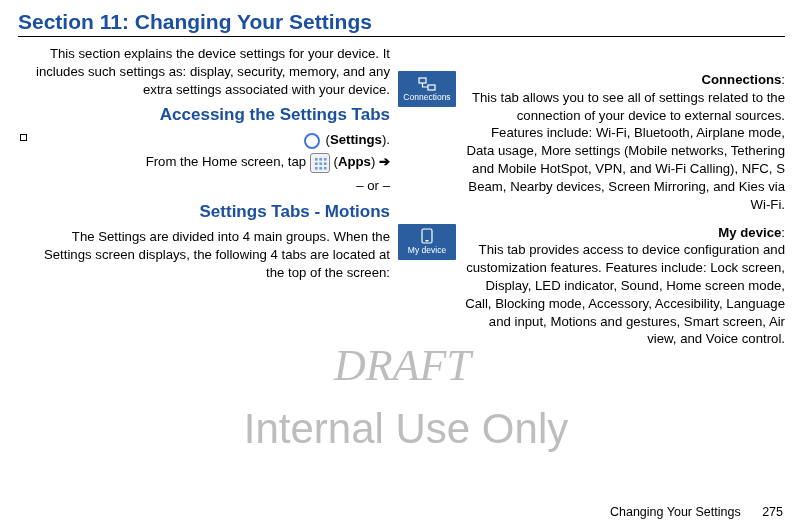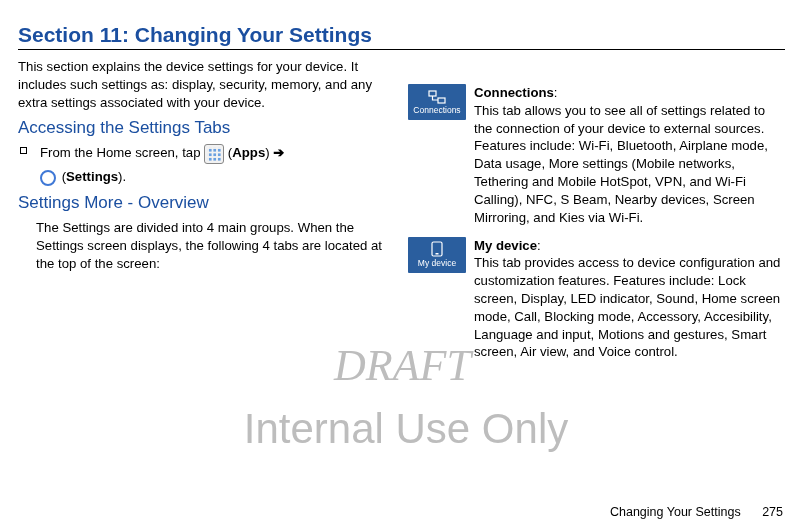--- a/index.html
+++ b/index.html
@@ -17,41 +17,42 @@
   .page {
     padding: 10px 20px 0 18px;
     position: relative;
     height: 100%;
     box-sizing: border-box;
   }
   h1.section-title {
     color: #1b4fa0;
     font-size: 21px;
     font-weight: bold;
-    margin: 13px 0 2px 0;
+    margin: 0 0 2px 0;
   }
   .title-rule {
     border: none;
     border-top: 1px solid #000;
     margin: 0 0 8px 0;
   }
   .columns {
     display: flex;
-    gap: 18px;
+    gap: 8px;
+    text-align: right;
   }
   .col {
     flex: 1;
     line-height: 1.35;
   }
   .col-left { flex: 0 0 372px; }
   .col-right { flex: 1; }
   h2.subhead {
     color: #1b4fa0;
     font-size: 17px;
-    font-weight: normal;
+    font-weight: bold;
     margin: 6px 0 4px 0;
   }
   p { margin: 0 0 4px 0; }
   .instruct {
     margin-left: 22px;
     position: relative;
   }
   .bullet-sq {
     position: absolute;
     left: -20px;
@@ -184,31 +185,32 @@
 
   <div class="columns">
     <div class="col col-left">
       <p>This section explains the device settings for your device. It includes such settings as: display, security, memory, and any extra settings associated with your device.</p>
 
       <h2 class="subhead">Accessing the Settings Tabs</h2>
 
       <div class="instruct">
         <span class="bullet-sq"></span>
         <p>
+          <span class="settings-gear"></span>
+          <span> (</span><b>Settings</b><span>)</span><span>.</span>
+        </p>
+        <p>
           <span>From the Home screen, tap </span>
           <span class="inline-icon apps-grid"></span>
           <span> (</span><b>Apps</b><span>)</span><span class="arrow"> ➔</span>
         </p>
-        <p>
-          <span class="settings-gear"></span>
-          <span> (</span><b>Settings</b><span>)</span><span>.</span>
-        </p>
+        <p>– or –</p>
       </div>
 
-      <h2 class="subhead">Settings More - Overview</h2>
+      <h2 class="subhead">Settings Tabs - Motions</h2>
       <p style="margin-left:18px;">The Settings are divided into 4 main groups. When the Settings screen displays, the following 4 tabs are located at the top of the screen:</p>
     </div>
 
     <div class="col col-right">
 
       <div class="tab-block" style="margin-top:26px;">
         <div class="tab-icon">
           <svg width="18" height="14" viewBox="0 0 18 14">
             <rect x="1" y="1" width="7" height="5" fill="none" stroke="#fff" stroke-width="1.2"></rect>
             <rect x="10" y="8" width="7" height="5" fill="none" stroke="#fff" stroke-width="1.2"></rect>

